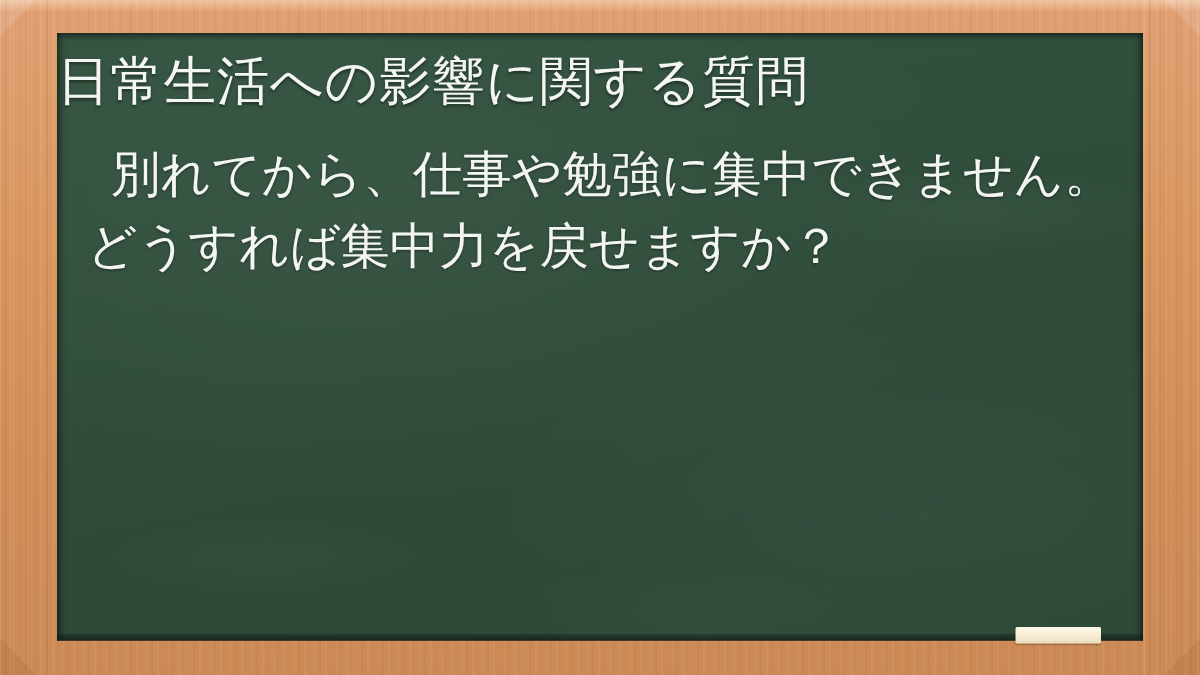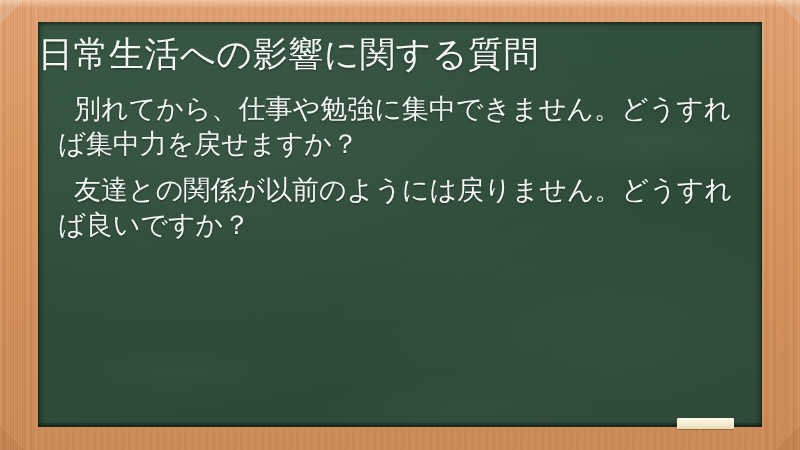--- a/index.html
+++ b/index.html
@@ -122,21 +122,20 @@
       radial-gradient(ellipse 150px 35px at 140px 350px, rgba(230,240,230,0.028), rgba(255,255,255,0) 75%),
       radial-gradient(ellipse 200px 50px at 420px 390px, rgba(230,240,230,0.025), rgba(255,255,255,0) 75%);
     pointer-events: none;
   }
 
   
   .content {
     position: absolute;
     inset: 0;
     padding: 16px;
-    font-family: Liberation Serif, serif;
   }
 
   .title {
     position: absolute;
     left: 0px;
     top: 10px;
     width: 700px;
     color: #f3f6f3;
     font-size: 35px;
     font-weight: 400;
@@ -151,23 +150,23 @@
     left: 20px;
     top: 70px;
     width: 700px;
     margin: 0;
     padding: 0;
     list-style: none;
   }
 
   .question-item {
     color: #f2f5f2;
-    font-size: 27px;
+    font-size: 33px;
     font-weight: 400;
-    line-height: 35px;
+    line-height: 48px;
     margin: 0 0 11px 0;
     text-indent: 16px;
     letter-spacing: 0px;
     text-shadow: 0 1px 2px rgba(0,0,0,0.40);
   }
 
   
   .chalk {
     position: absolute;
     left: 677px;
@@ -206,21 +205,20 @@
 
   <div class="board">
     <div class="board-dust"></div>
 
     <div class="content">
 
       <div class="title">日常生活への影響に関する質問</div>
 
       <ul class="question-list">
         <li class="question-item">別れてから、仕事や勉強に集中できません。どうすれば集中力を戻せますか？</li>
-        <li class="question-item">友達との関係が以前のようには戻りません。どうすれば良いですか？</li>
       </ul>
 
     </div>
   </div>
 
   <div class="ledge-shadow"></div>
   <div class="chalk"></div>
 
 </div>
 

